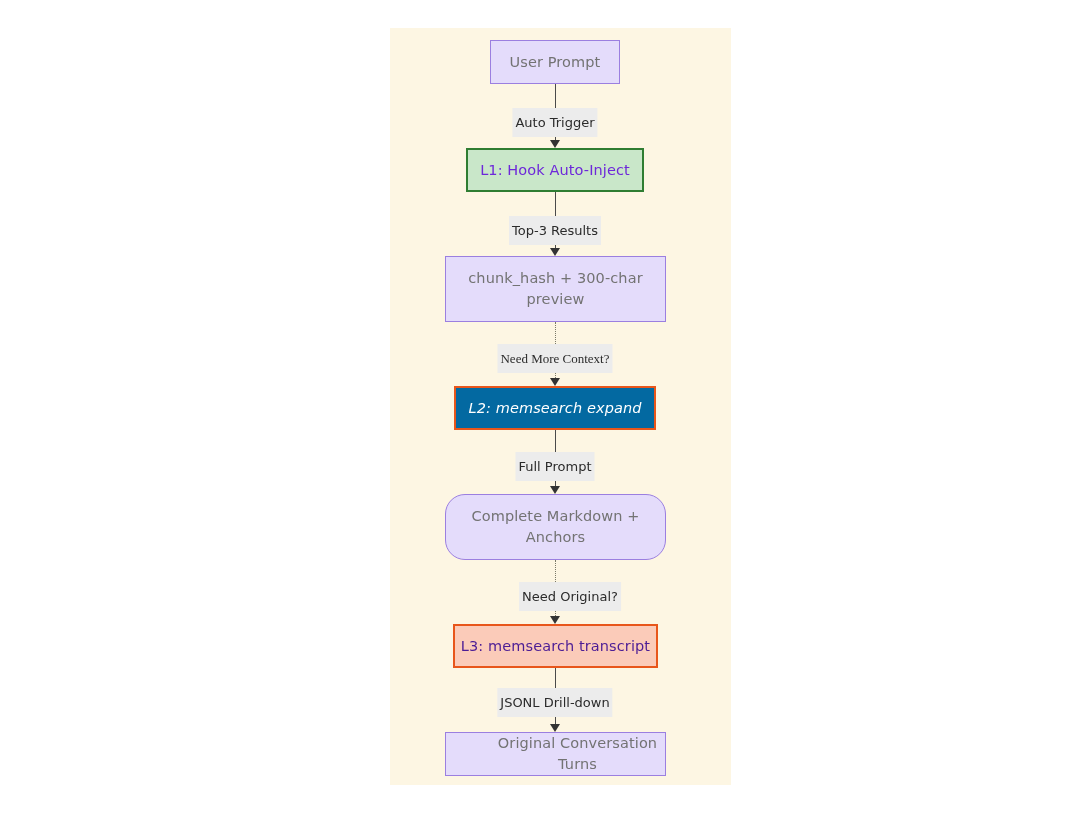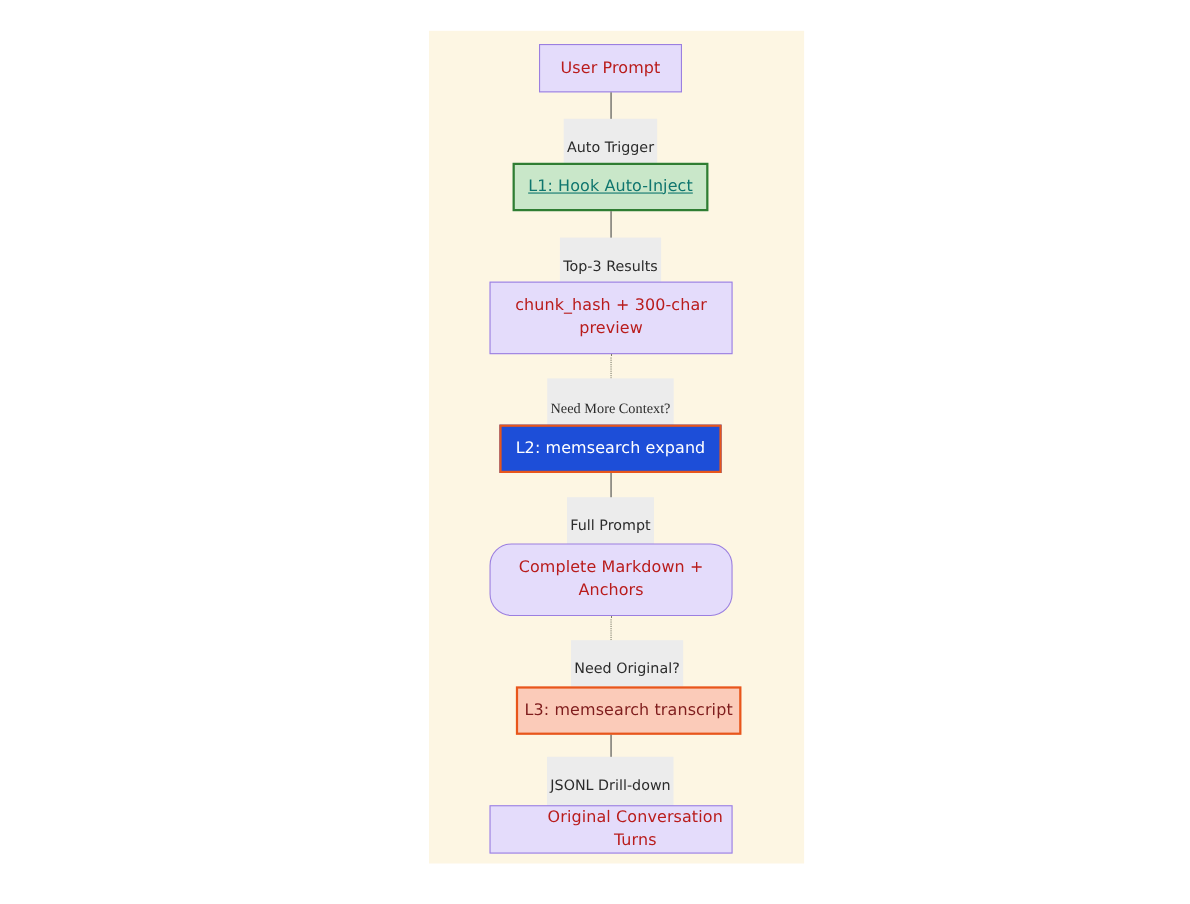--- a/index.html
+++ b/index.html
@@ -44,41 +44,40 @@
     text-align: center;
     font-size: 14.5px;
     line-height: 21px;
     border-width: 1.5px;
     border-style: solid;
     letter-spacing: 0.1px;
   }
   .node-purple {
     background: #e4dcfb;
     border-color: #9b7fe0;
-    color: #b91c1c;
+    color: #737373;
   }
   .node-green {
     background: #c9e7c9;
     border-color: #2f7d32;
-    color: #0f766e;
+    color: #6d28d9;
     border-width: 2px;
-    text-decoration: underline;
   }
   .node-yellow {
-    background: #1d4ed8;
+    background: #0369a1;
     border-color: #e8561b;
     color: #ffffff;
     border-width: 2px;
+    font-style: italic;
   }
   .node-salmon {
     background: #fbcbb9;
     border-color: #e8561b;
-    color: #7f1d1d;
+    color: #4c1d95;
     border-width: 2px;
-    margin-left: 16px;
   }
   
   .edge-line {
     position: absolute;
     width: 0;
     border-left-width: 1.4px;
     border-left-style: solid;
     border-left-color: #4a4a4a;
   }
   .edge-line.dotted {
@@ -93,21 +92,21 @@
     border-left: 5px solid transparent;
     border-right: 5px solid transparent;
     border-top: 8px solid #333333;
   }
   .edge-label {
     position: absolute;
     background: #ececec;
     color: #2b2b2b;
     font-size: 13px;
     line-height: 17px;
-    padding: 18px 3px;
+    padding: 6px 3px;
     white-space: nowrap;
     transform: translateX(-50%);
   }
 </style>
 </head>
 <body>
 
 <div id="canvas">
 
   <div id="diagram-panel">

